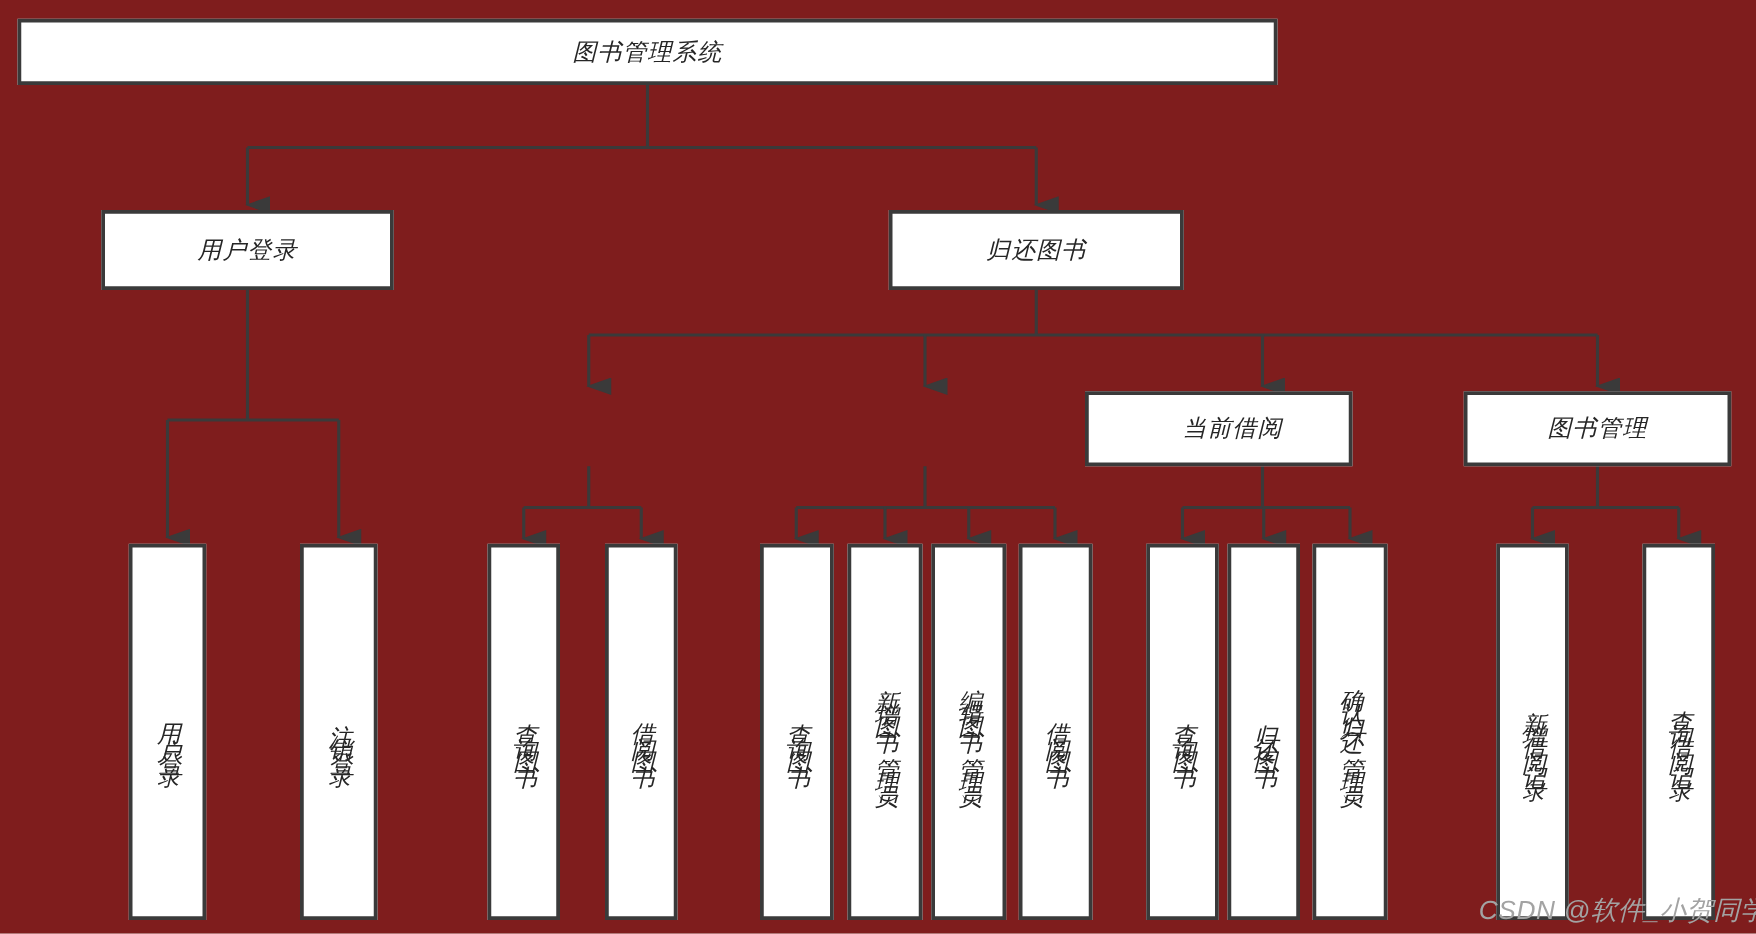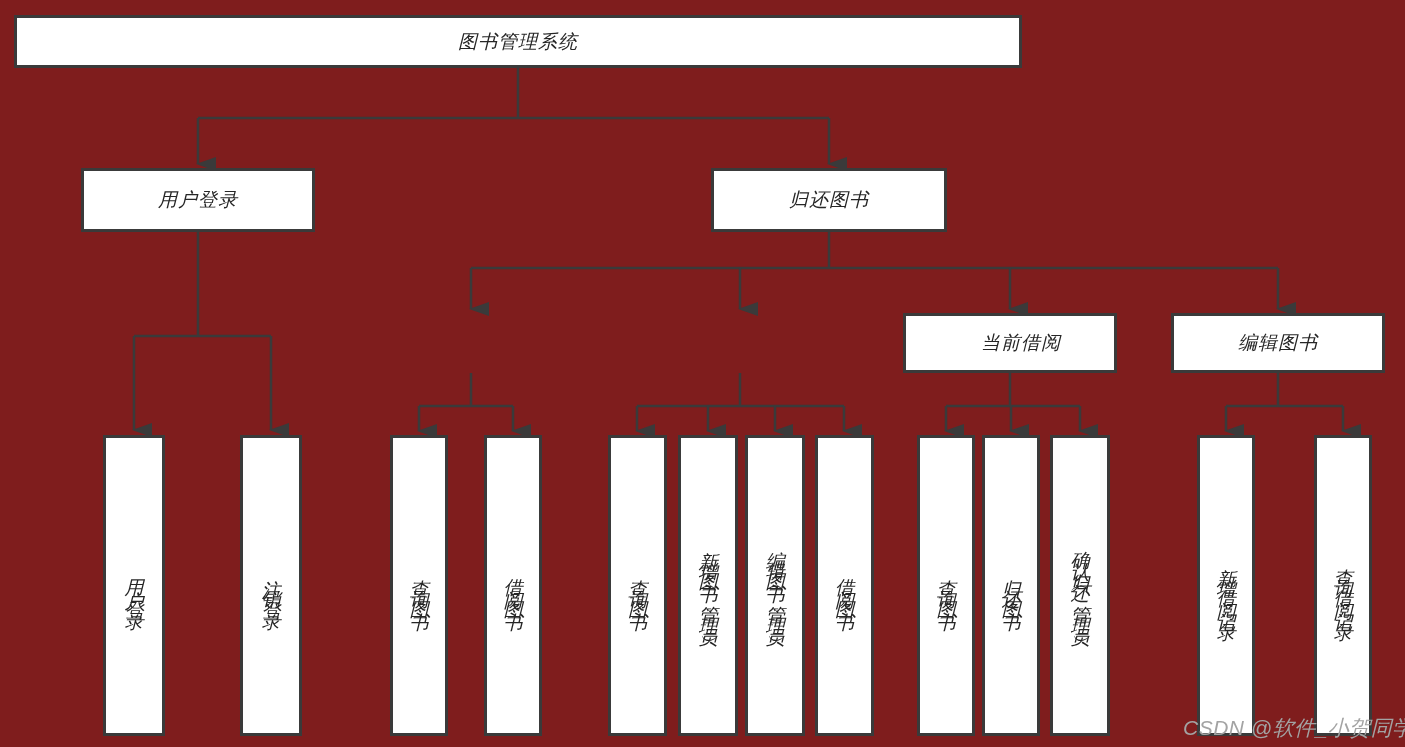--- a/index.html
+++ b/index.html
@@ -41,21 +41,21 @@
   }
   
   .b-root{left:14px;top:15px;width:1008px;height:53px;}
   
   .b-userlogin{left:81px;top:168px;width:234px;height:64px;}
   .b-bookmgmt{left:711px;top:168px;width:236px;height:64px;}
   
   .b-l3{top:313px;height:60px;width:214px;}
   .b-newbook{left:364px;}
   .b-borrow{left:633px;}
-  .b-current{left:903px;padding-left:22px;}
+  .b-current{left:868px;padding-left:22px;}
   .b-records{left:1171px;}
   
   .lf-1a{left:103px;width:62px;}
   .lf-1b{left:240px;width:62px;}
   .lf-2a{left:390px;width:58px;}
   .lf-2b{left:484px;width:58px;}
   .lf-3a{left:608px;width:59px;}
   .lf-3b{left:678px;width:60px;}
   .lf-3c{left:745px;width:60px;}
   .lf-3d{left:815px;width:59px;}
@@ -119,21 +119,21 @@
       <line x1="1343" y1="406" x2="1343" y2="431" marker-end="url(#arrow)"></line>
     </g>
   </svg>
 
   <div class="hbox b-root">图书管理系统</div>
 
   <div class="hbox b-userlogin">用户登录</div>
   <div class="hbox b-bookmgmt">归还图书</div>
 
   <div class="hbox b-l3 b-current">当前借阅</div>
-  <div class="hbox b-l3 b-records">编辑图书</div>
+  <div class="hbox b-l3 b-records">图书管理</div>
 
   <div class="leaf lf-1a">用户登录</div>
   <div class="leaf lf-1b">注销登录</div>
 
   <div class="leaf lf-2a">查询图书</div>
   <div class="leaf lf-2b">借阅图书</div>
 
   <div class="leaf lf-3a">查询图书</div>
   <div class="leaf lf-3b">新增图书（管理员）</div>
   <div class="leaf lf-3c">编辑图书（管理员）</div>

